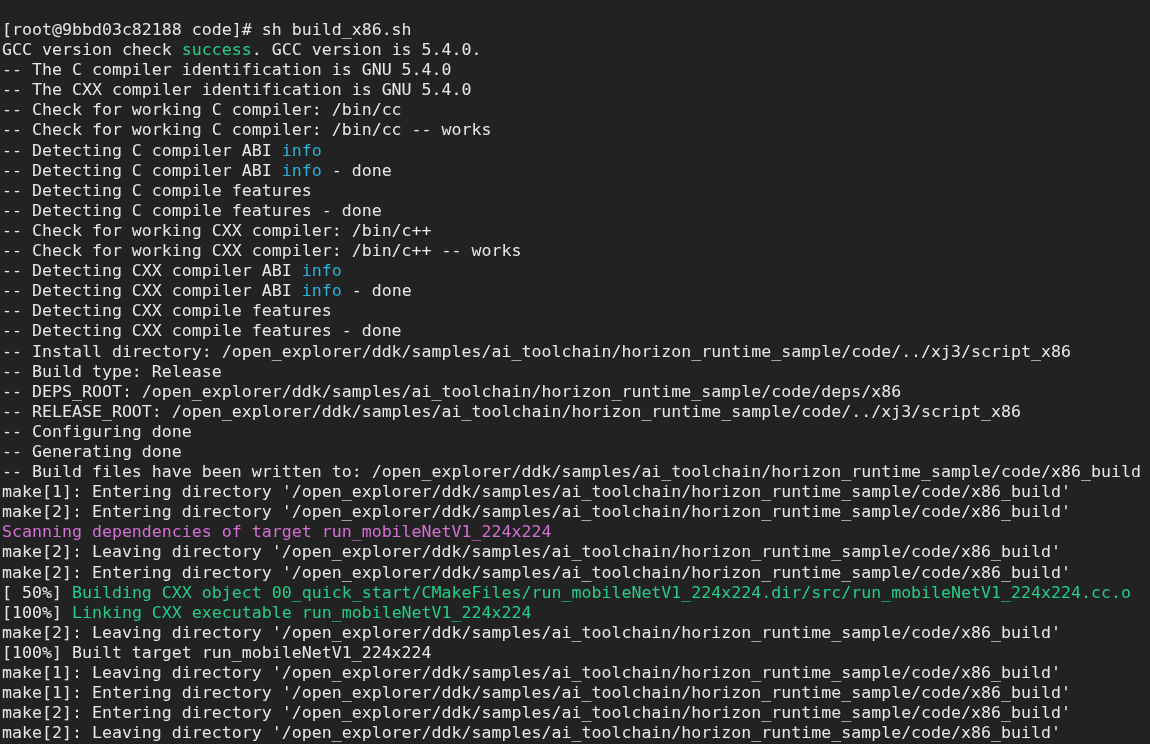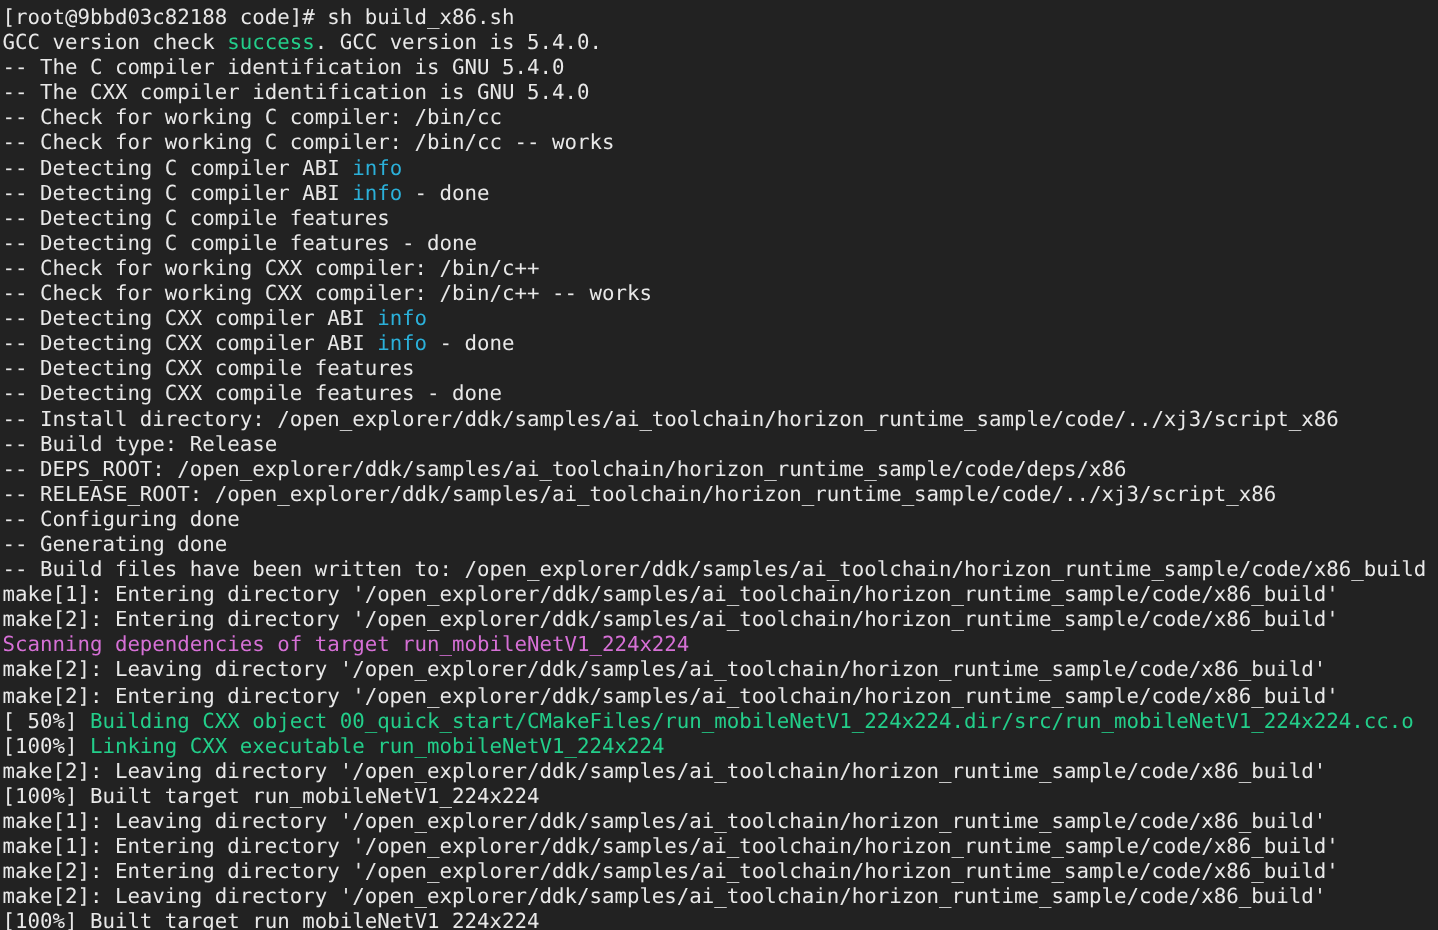--- a/index.html
+++ b/index.html
@@ -9,21 +9,21 @@
     height: 744px;
     overflow: hidden;
   }
   body {
     background: #222222;
   }
   .terminal {
     width: 1150px;
     height: 744px;
     box-sizing: border-box;
-    padding: 4px 0 0 2px;
+    padding: 20px 0 0 2px;
     font-family: "DejaVu Sans Mono", "Liberation Mono", monospace;
     font-size: 16.6px;
     line-height: 20.1px;
     white-space: pre;
     overflow: hidden;
     cursor: text;
   }
   .term-line {
     height: 20.1px;
     white-space: pre;

